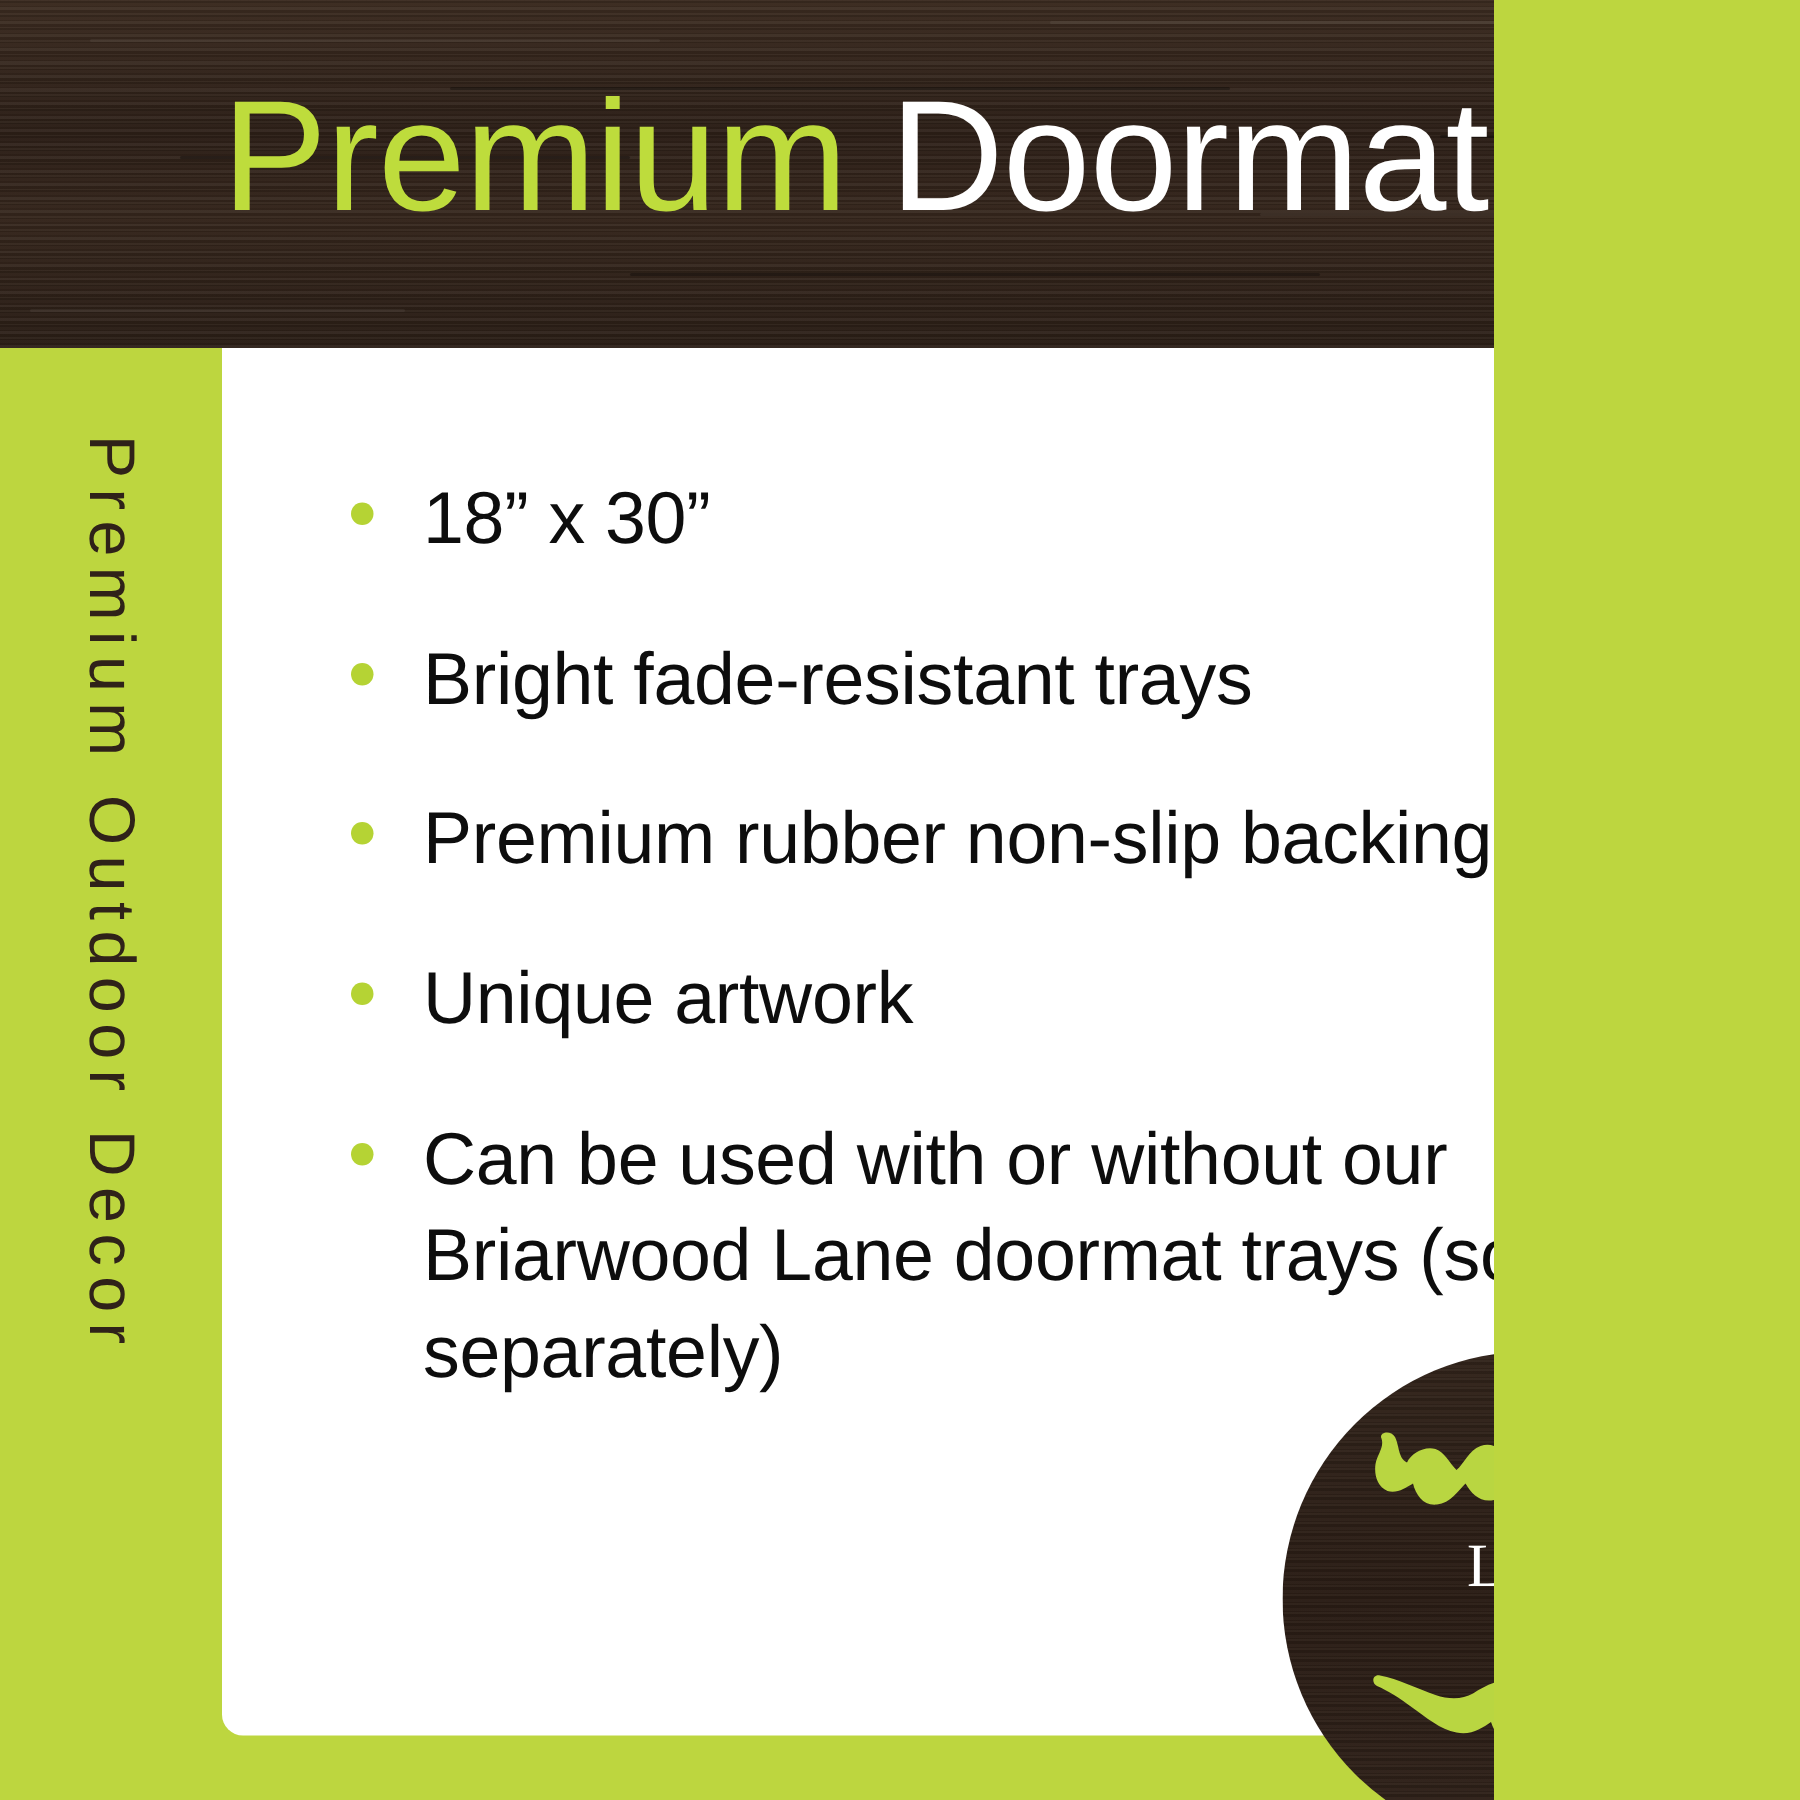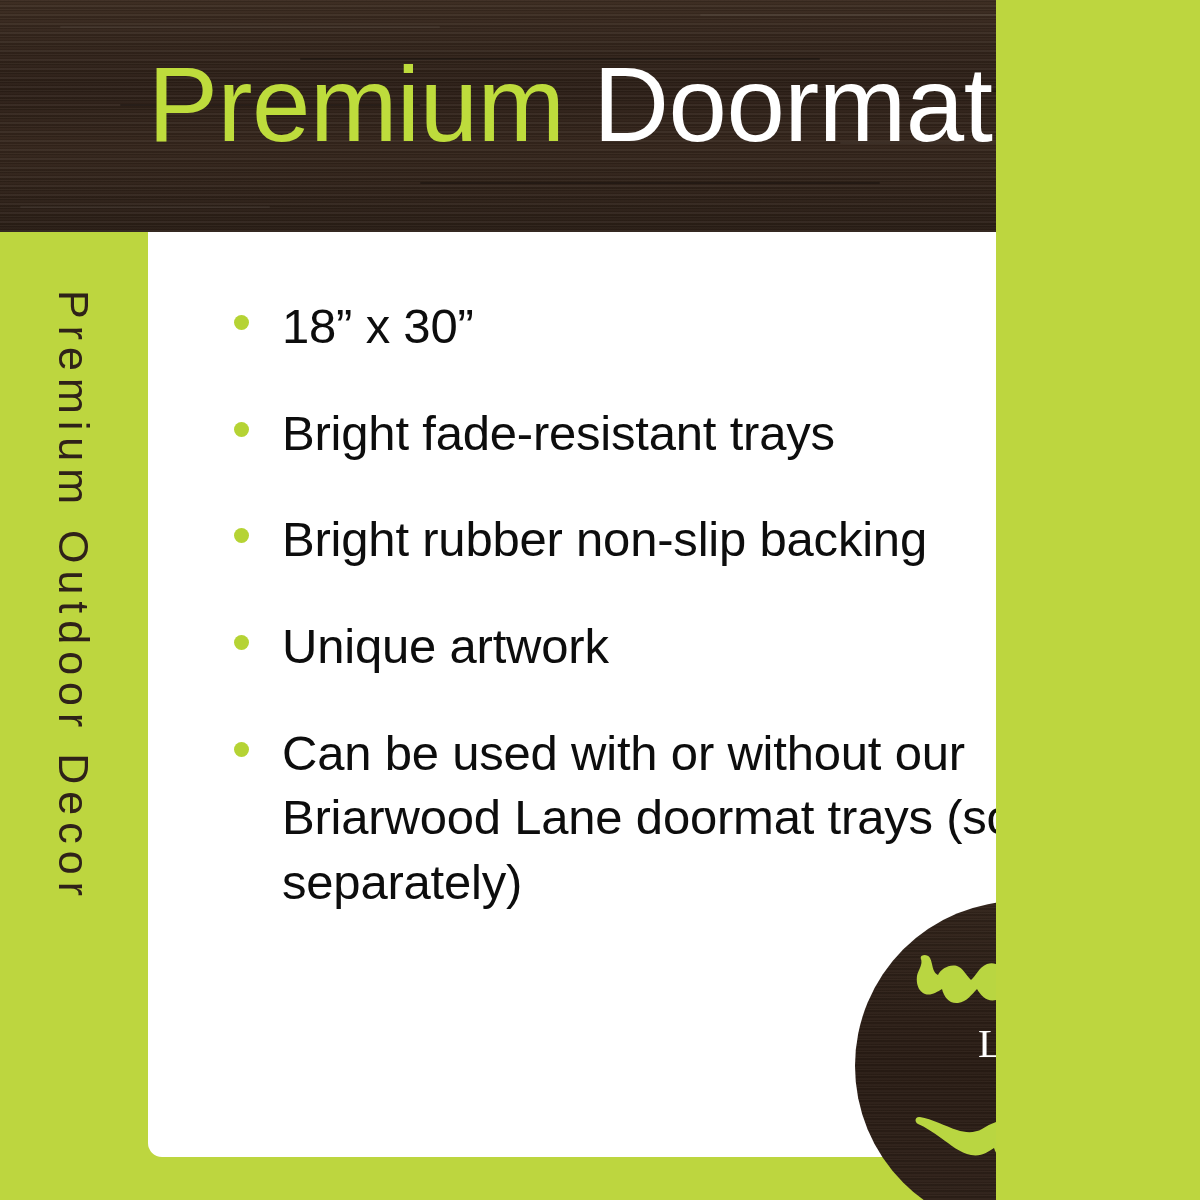--- a/index.html
+++ b/index.html
@@ -116,20 +116,21 @@
   }
   #features li {
     position:relative;
     padding-left:52px;
     margin-bottom:42px;
     font-size:49px;
     line-height:1.32;
     color:#0d0d0d;
     font-stretch:condensed;
     letter-spacing:-0.2px;
+    margin-top:20px;
   }
   #features li:last-child { margin-bottom:0; }
   #features li .dot {
     position:absolute;
     left:4px;
     top:21px;
     width:15px; height:15px;
     border-radius:50%;
     background:#b5d334;
   }
@@ -218,21 +219,21 @@
       <li>
         <span class="dot"></span>
         <span>18” x 30”</span>
       </li>
       <li>
         <span class="dot"></span>
         <span>Bright fade-resistant trays</span>
       </li>
       <li>
         <span class="dot"></span>
-        <span>Bright rubber non-slip backing</span>
+        <span>Premium rubber non-slip backing</span>
       </li>
       <li>
         <span class="dot"></span>
         <span>Unique artwork</span>
       </li>
       <li>
         <span class="dot"></span>
         <span>Can be used with or without our Briarwood Lane doormat trays (sold separately)</span>
       </li>
     </ul>

